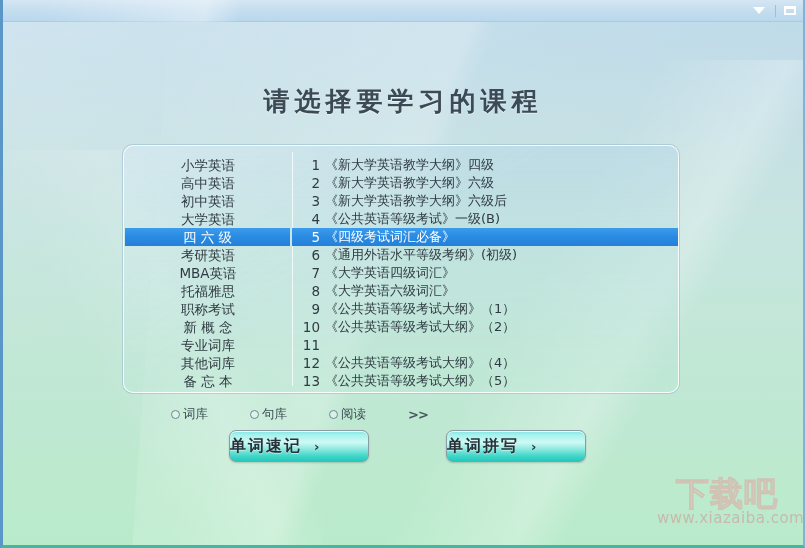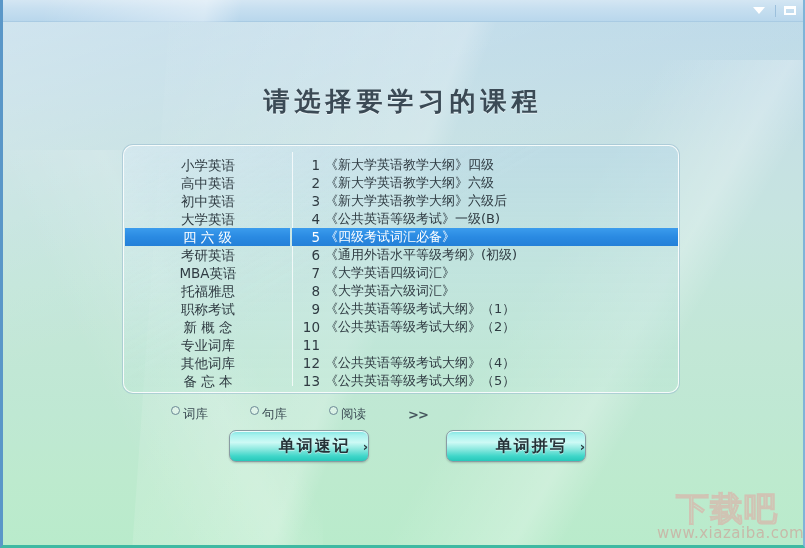--- a/index.html
+++ b/index.html
@@ -199,21 +199,21 @@
     position: absolute;
     left: 168px;
     top: 406px;
     display: flex;
     align-items: center;
     font-size: 12.5px;
     color: #3a4a52;
   }
   .opt {
     display: flex;
-    align-items: flex-start;
+    align-items: center;
     margin-right: 42px;
   }
   .opt .radio {
     width: 7px; height: 7px;
     border: 1px solid #6a8894;
     border-radius: 50%;
     background: rgba(255,255,255,0.35);
     margin-right: 3px;
     flex: none;
   }
@@ -239,21 +239,21 @@
         #a9f2ee 14%,
         #cdfaf5 38%,
         #8ee9e0 60%,
         #3fd6c9 84%,
         #27c8ba 100%);
     box-shadow:
       inset 0 1px 0 rgba(255,255,255,0.85),
       0 1px 2px rgba(0,0,0,0.18);
     display: flex;
     align-items: center;
-    justify-content: flex-end;
+    justify-content: flex-start;
     cursor: pointer;
   }
   #btn-speed-memo { left: 226px; }
   #btn-spelling  { left: 443px; }
   .action-btn .btn-label {
     font-size: 16px;
     font-weight: bold;
     letter-spacing: 2px;
     color: #263238;
     text-shadow: 0 1px 0 rgba(255,255,255,0.5);
@@ -262,21 +262,21 @@
     font-size: 13px;
     font-weight: bold;
     color: #2c3a40;
     margin-left: 12px;
   }
 
   
   #watermark {
     position: absolute;
     right: 6px;
-    bottom: 2px;
+    bottom: 17px;
     width: 140px;
     height: 52px;
     pointer-events: none;
     opacity: 0.55;
     text-align: center;
   }
   #watermark .wm-logo {
     font-size: 33px;
     font-weight: bold;
     letter-spacing: 1px;

